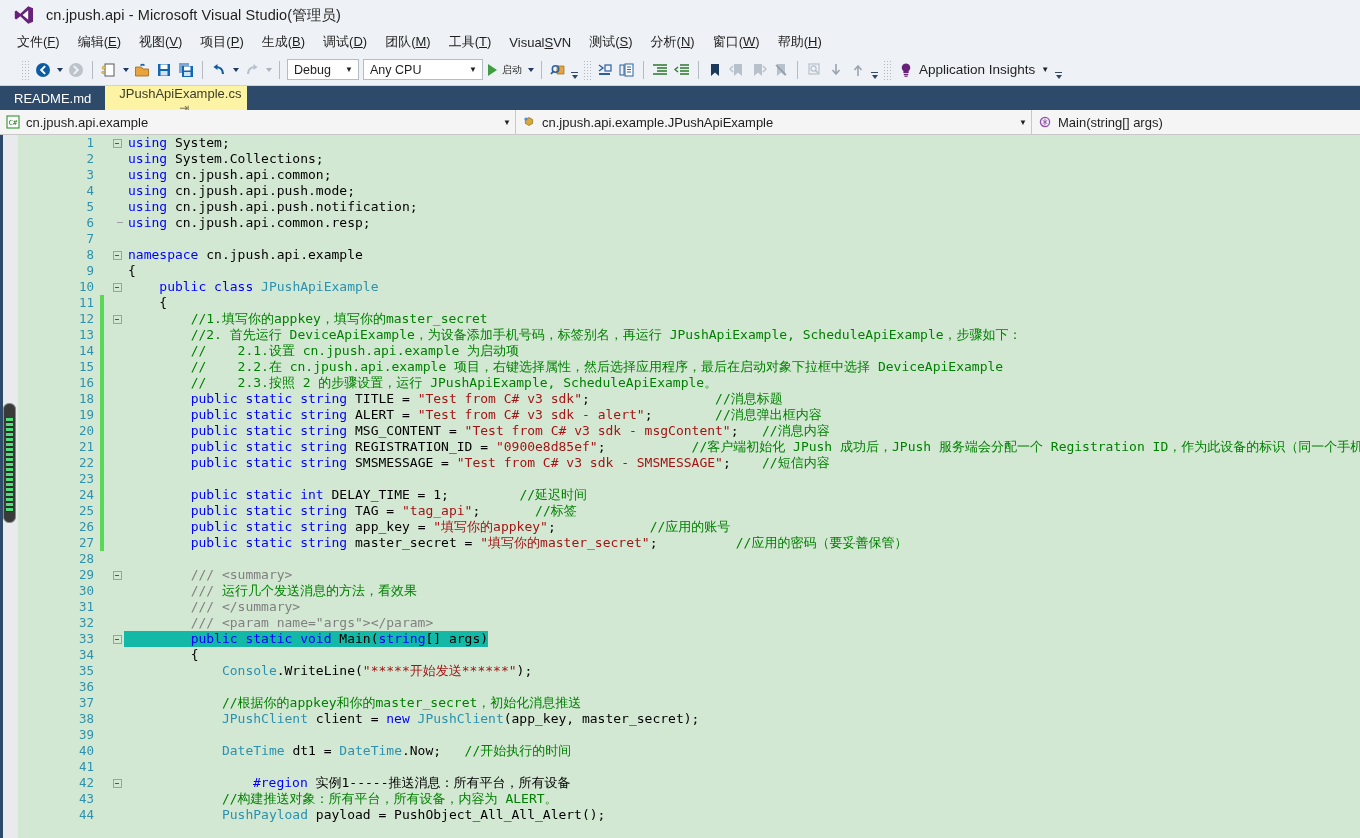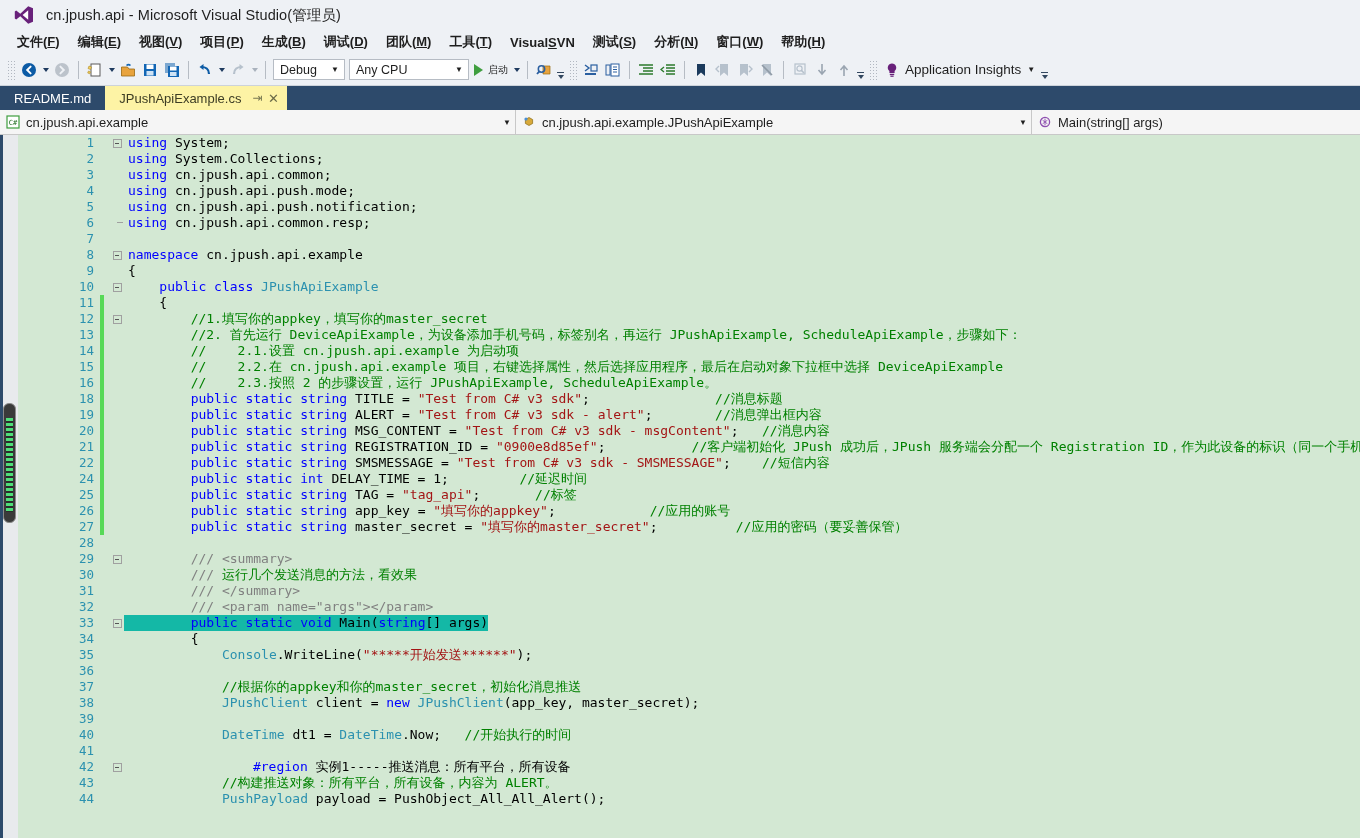--- a/index.html
+++ b/index.html
@@ -42,38 +42,37 @@
   }
 
   
   .menubar {
     height: 24px;
     background: #eef1f5;
     display: flex;
     align-items: center;
     padding-left: 8px;
     flex: none;
-    font-weight: bold;
   }
   .menu-item {
     font-size: 13px;
     color: #1e1e1e;
     padding: 2px 9px;
     white-space: nowrap;
     cursor: default;
   }
   .menu-item u { text-decoration: underline; }
 
   
   .toolbar {
     height: 32px;
     background: #eef1f5;
     display: flex;
     align-items: center;
-    padding-left: 4px;
+    padding-left: 18px;
     flex: none;
     border-bottom: 1px solid #cdd3da;
   }
   .grip {
     width: 8px; height: 20px;
     margin: 0 3px;
     flex: none;
     background-image: radial-gradient(circle, #aab1ba 0.8px, transparent 1px);
     background-size: 3px 3px;
     opacity: .9;
@@ -168,20 +167,21 @@
     font-size: 13px;
     color: #ffffff;
     background: #2d4a6b;
     white-space: nowrap;
     cursor: default;
   }
   .tab.active {
     background: #fdf3a5;
     color: #3d3d24;
     padding-right: 6px;
+    flex-direction: column;
   }
   .tab .pin {
     width: 16px; text-align: center;
     font-size: 12px; color: #7a7a52;
     margin-left: 8px;
   }
   .tab .xclose {
     width: 16px; text-align: center;
     font-size: 13px; color: #6a6a48;
   }
@@ -590,20 +590,21 @@
         <div class="line"><div class="lnum">12</div><div class="chg on"></div><div class="fold"><span class="box"></span></div><div class="ltext">        <span class="cmt">//1.填写你的appkey，填写你的master_secret</span></div></div>
         <div class="line"><div class="lnum">13</div><div class="chg on"></div><div class="fold"><span class="vline"></span></div><div class="ltext">        <span class="cmt">//2. 首先运行 DeviceApiExample，为设备添加手机号码，标签别名，再运行 JPushApiExample, ScheduleApiExample，步骤如下：</span></div></div>
         <div class="line"><div class="lnum">14</div><div class="chg on"></div><div class="fold"><span class="vline"></span></div><div class="ltext">        <span class="cmt">//    2.1.设置 cn.jpush.api.example 为启动项</span></div></div>
         <div class="line"><div class="lnum">15</div><div class="chg on"></div><div class="fold"><span class="vline"></span></div><div class="ltext">        <span class="cmt">//    2.2.在 cn.jpush.api.example 项目，右键选择属性，然后选择应用程序，最后在启动对象下拉框中选择 DeviceApiExample</span></div></div>
         <div class="line"><div class="lnum">16</div><div class="chg on"></div><div class="fold"><span class="vline"></span></div><div class="ltext">        <span class="cmt">//    2.3.按照 2 的步骤设置，运行 JPushApiExample, ScheduleApiExample。</span></div></div>
         <div class="line"><div class="lnum">18</div><div class="chg on"></div><div class="fold"><span class="vline"></span></div><div class="ltext">        <span class="kw">public</span> <span class="kw">static</span> <span class="kw">string</span> <span class="pln">TITLE = </span><span class="str">"Test from C# v3 sdk"</span><span class="pln">;</span>                <span class="cmt">//消息标题</span></div></div>
         <div class="line"><div class="lnum">19</div><div class="chg on"></div><div class="fold"><span class="vline"></span></div><div class="ltext">        <span class="kw">public</span> <span class="kw">static</span> <span class="kw">string</span> <span class="pln">ALERT = </span><span class="str">"Test from C# v3 sdk - alert"</span><span class="pln">;</span>        <span class="cmt">//消息弹出框内容</span></div></div>
         <div class="line"><div class="lnum">20</div><div class="chg on"></div><div class="fold"><span class="vline"></span></div><div class="ltext">        <span class="kw">public</span> <span class="kw">static</span> <span class="kw">string</span> <span class="pln">MSG_CONTENT = </span><span class="str">"Test from C# v3 sdk - msgContent"</span><span class="pln">;</span>   <span class="cmt">//消息内容</span></div></div>
         <div class="line"><div class="lnum">21</div><div class="chg on"></div><div class="fold"><span class="vline"></span></div><div class="ltext">        <span class="kw">public</span> <span class="kw">static</span> <span class="kw">string</span> <span class="pln">REGISTRATION_ID = </span><span class="str">"0900e8d85ef"</span><span class="pln">;</span>           <span class="cmt">//客户端初始化 JPush 成功后，JPush 服务端会分配一个 Registration ID，作为此设备的标识（同一个手机</span></div></div>
         <div class="line"><div class="lnum">22</div><div class="chg on"></div><div class="fold"><span class="vline"></span></div><div class="ltext">        <span class="kw">public</span> <span class="kw">static</span> <span class="kw">string</span> <span class="pln">SMSMESSAGE = </span><span class="str">"Test from C# v3 sdk - SMSMESSAGE"</span><span class="pln">;</span>    <span class="cmt">//短信内容</span></div></div>
+        <div class="line"><div class="lnum">23</div><div class="chg on"></div><div class="fold"><span class="vline"></span></div><div class="ltext">&nbsp;</div></div>
         <div class="line"><div class="lnum">24</div><div class="chg on"></div><div class="fold"><span class="vline"></span></div><div class="ltext">        <span class="kw">public</span> <span class="kw">static</span> <span class="kw">int</span> <span class="pln">DELAY_TIME = 1;</span>         <span class="cmt">//延迟时间</span></div></div>
         <div class="line"><div class="lnum">25</div><div class="chg on"></div><div class="fold"><span class="vline"></span></div><div class="ltext">        <span class="kw">public</span> <span class="kw">static</span> <span class="kw">string</span> <span class="pln">TAG = </span><span class="str">"tag_api"</span><span class="pln">;</span>       <span class="cmt">//标签</span></div></div>
         <div class="line"><div class="lnum">26</div><div class="chg on"></div><div class="fold"><span class="vline"></span></div><div class="ltext">        <span class="kw">public</span> <span class="kw">static</span> <span class="kw">string</span> <span class="pln">app_key = </span><span class="str">"填写你的appkey"</span><span class="pln">;</span>            <span class="cmt">//应用的账号</span></div></div>
         <div class="line"><div class="lnum">27</div><div class="chg on"></div><div class="fold"><span class="vline"></span></div><div class="ltext">        <span class="kw">public</span> <span class="kw">static</span> <span class="kw">string</span> <span class="pln">master_secret = </span><span class="str">"填写你的master_secret"</span><span class="pln">;</span>          <span class="cmt">//应用的密码（要妥善保管）</span></div></div>
         <div class="line"><div class="lnum">28</div><div class="chg"></div><div class="fold"><span class="vline"></span></div><div class="ltext">&nbsp;</div></div>
         <div class="line"><div class="lnum">29</div><div class="chg"></div><div class="fold"><span class="box"></span></div><div class="ltext">        <span class="doc">/// &lt;summary&gt;</span></div></div>
         <div class="line"><div class="lnum">30</div><div class="chg"></div><div class="fold"><span class="vline"></span></div><div class="ltext">        <span class="doc">/// </span><span class="cmt">运行几个发送消息的方法，看效果</span></div></div>
         <div class="line"><div class="lnum">31</div><div class="chg"></div><div class="fold"><span class="vline"></span></div><div class="ltext">        <span class="doc">/// &lt;/summary&gt;</span></div></div>
         <div class="line"><div class="lnum">32</div><div class="chg"></div><div class="fold"><span class="vline"></span></div><div class="ltext">        <span class="doc">/// &lt;param name="args"&gt;&lt;/param&gt;</span></div></div>
         <div class="line cur"><div class="lnum">33</div><div class="chg"></div><div class="fold"><span class="box"></span></div><div class="ltext">        <span class="kw">public</span> <span class="kw">static</span> <span class="kw">void</span> <span class="pln">Main(</span><span class="kw">string</span><span class="pln">[] args)</span></div></div>

